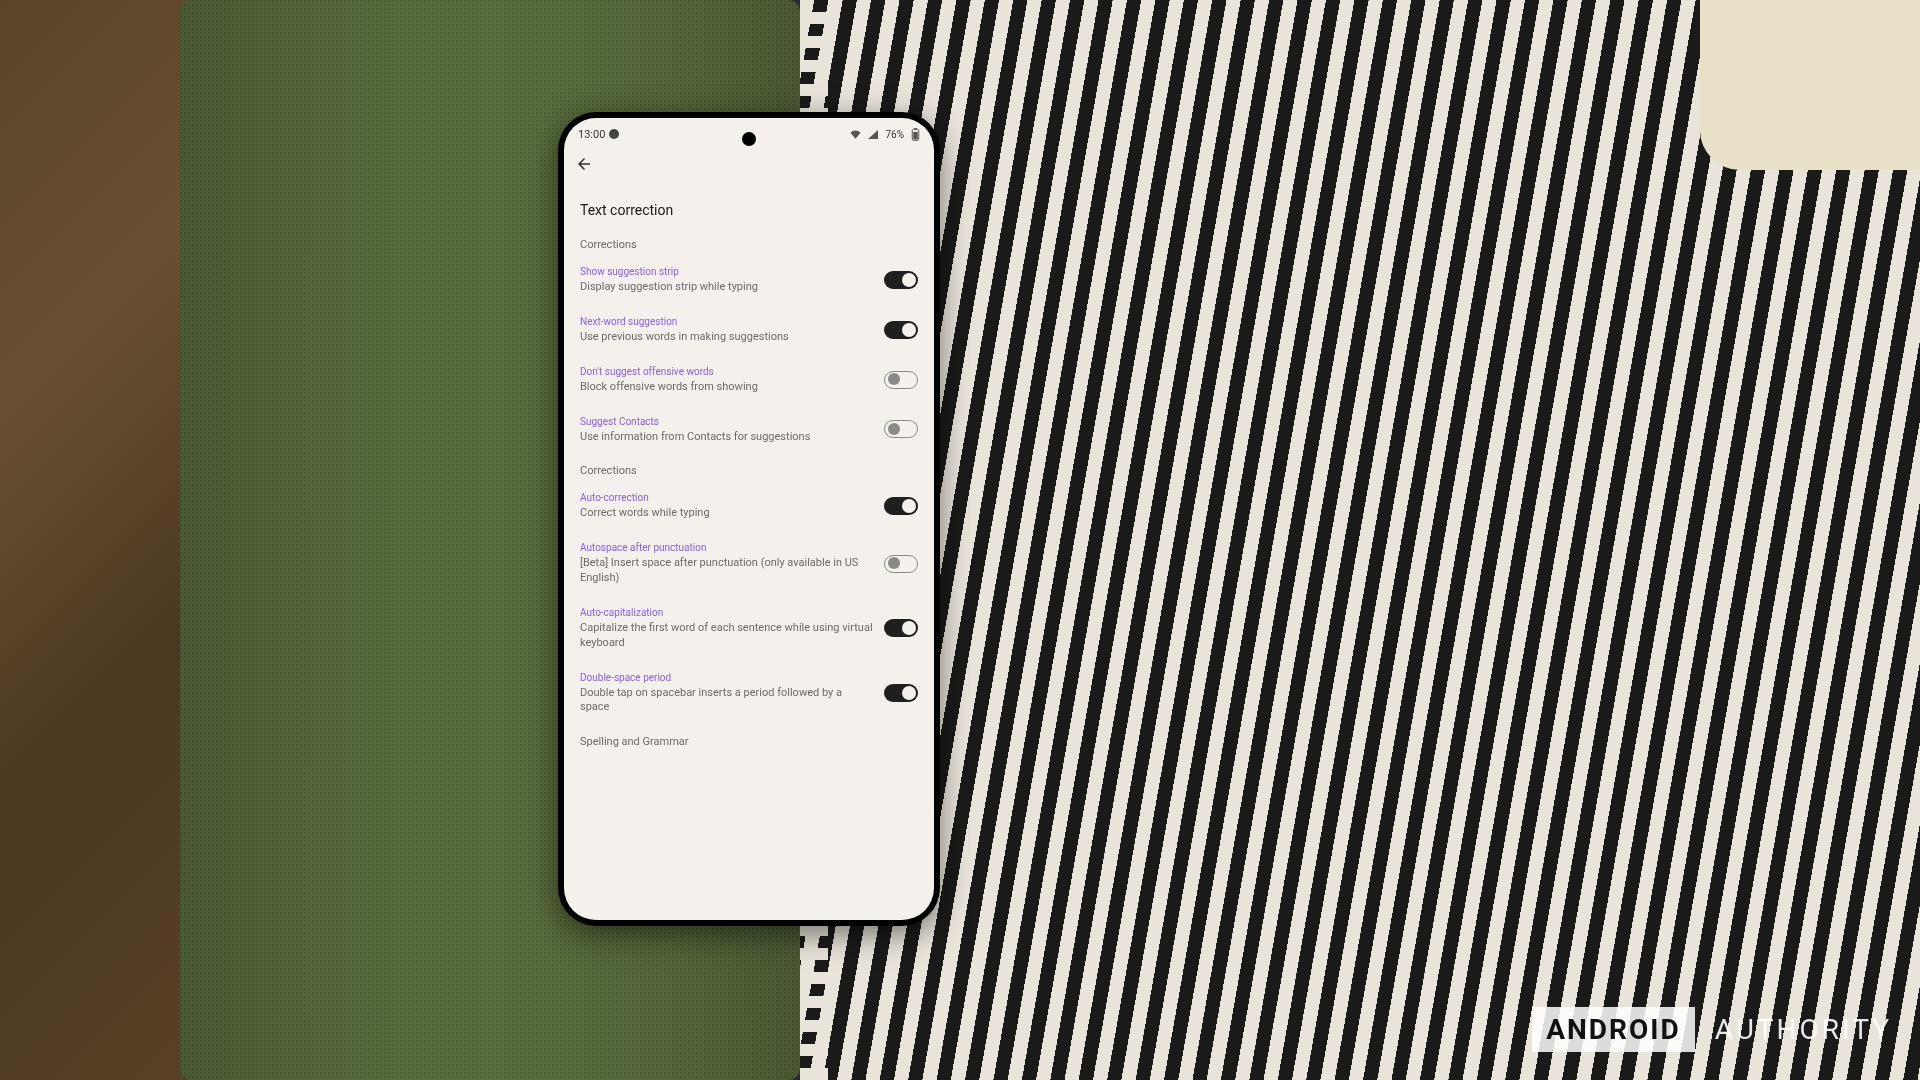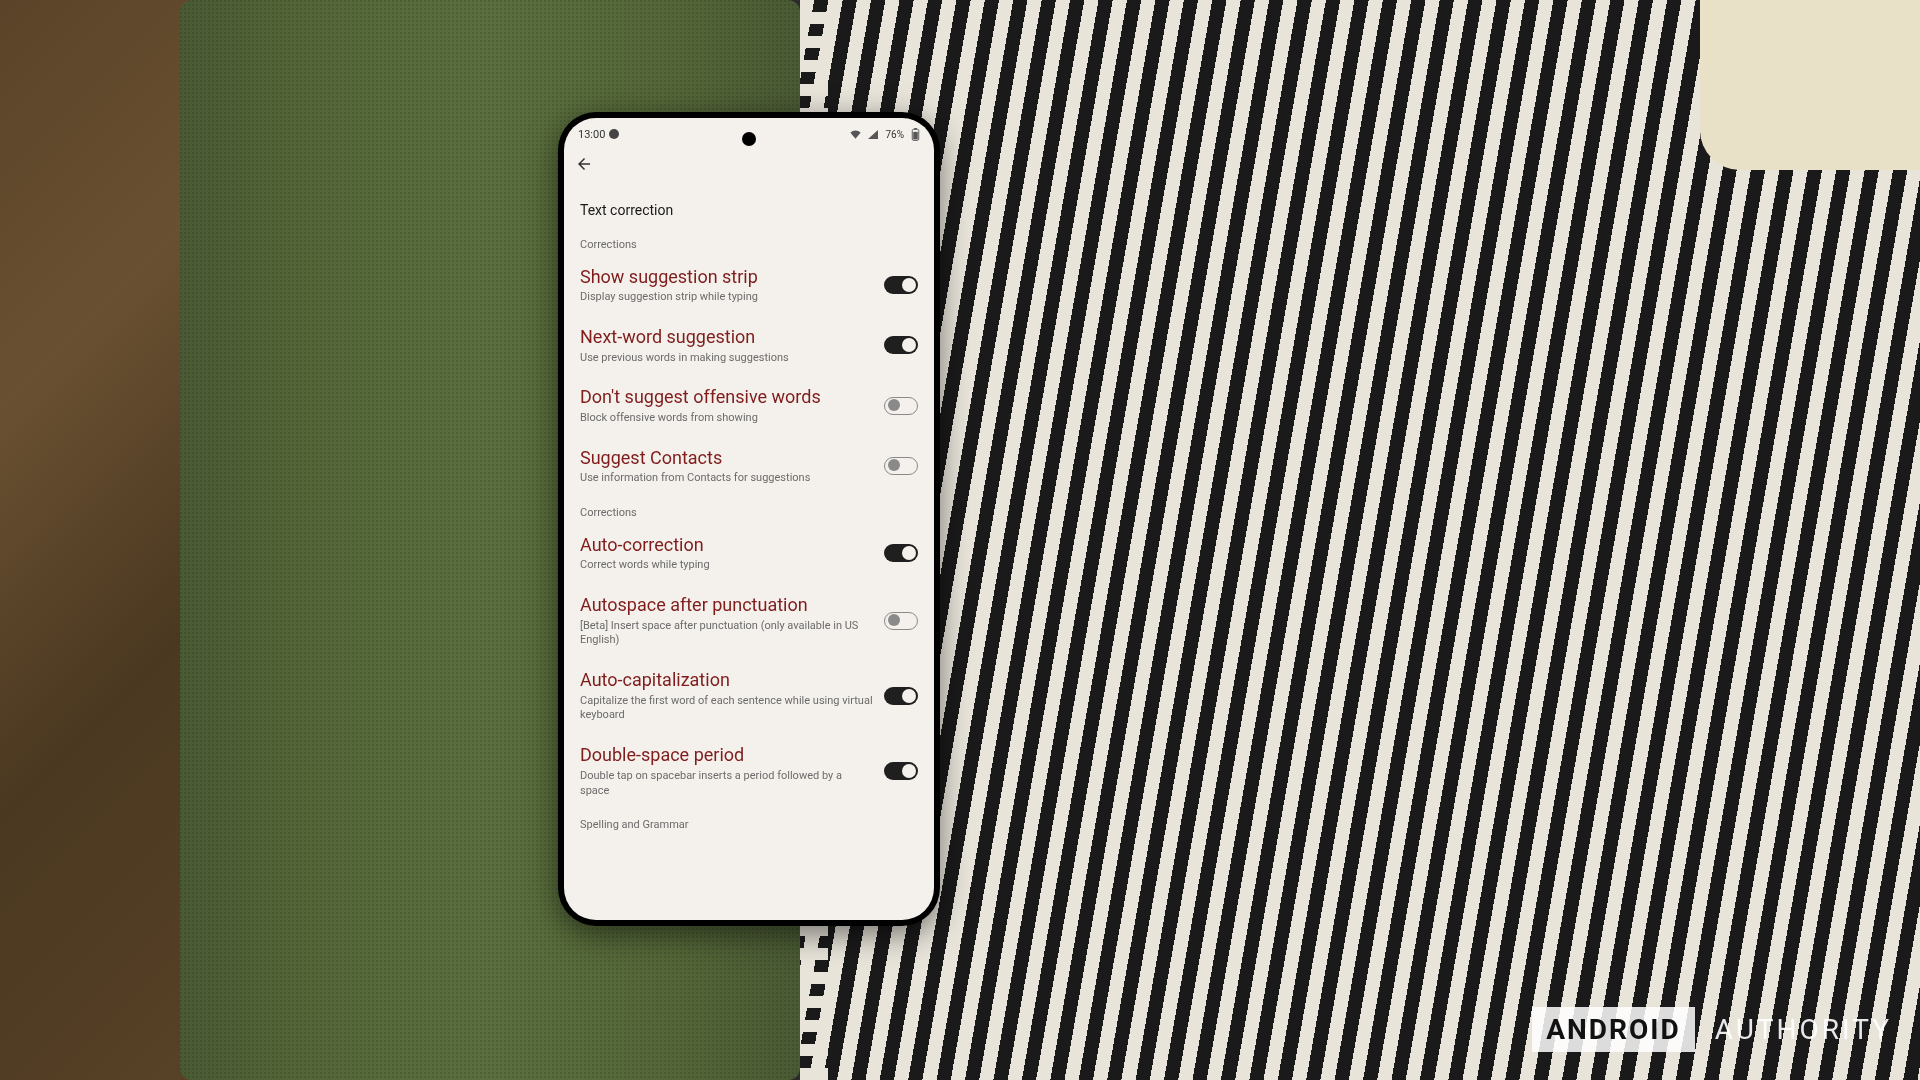--- a/index.html
+++ b/index.html
@@ -23,21 +23,21 @@
   .statusbar{display:flex;justify-content:space-between;align-items:center;height:32px;padding:0 14px;font-size:11px;color:#333;}
   .status-left{display:flex;align-items:center;gap:4px;}
   .status-right{display:flex;align-items:center;gap:7px;font-size:10px;}
   .dnd{width:10px;height:10px;border-radius:50%;background:#444;}
   .appbar{padding:4px 10px 8px;}
   .back{width:20px;height:20px;display:flex;align-items:center;justify-content:center;}
   .title{font-size:14px;font-weight:400;padding:20px 16px 10px;}
   .section{font-size:11px;color:#6b6b6b;padding:10px 16px 4px;}
   .row{display:flex;align-items:center;padding:10px 16px;gap:10px;}
   .row .txt{flex:1;min-width:0;}
-  .row .lbl{font-size:18px;color:#7f1d1d;line-height:1.3;}
+  .row .lbl{font-size:10px;color:#8b5cf6;line-height:1.3;}
   .row .sub{font-size:11px;color:#6b6b6b;line-height:1.35;margin-top:2px;}
   .toggle{width:34px;height:18px;border-radius:10px;position:relative;flex:none;}
   .toggle .knob{position:absolute;top:2px;width:14px;height:14px;border-radius:50%;}
   .toggle.on{background:#1f1f1f;}
   .toggle.on .knob{right:2px;background:#f4f1ec;}
   .toggle.off{background:transparent;border:1.5px solid #8a8a8a;box-sizing:border-box;}
   .toggle.off .knob{left:3px;top:1.5px;width:12px;height:12px;background:#8a8a8a;}
   .cutoff{font-size:11px;color:#6b6b6b;padding:10px 16px 0;}
   svg{display:block;}
 </style>

